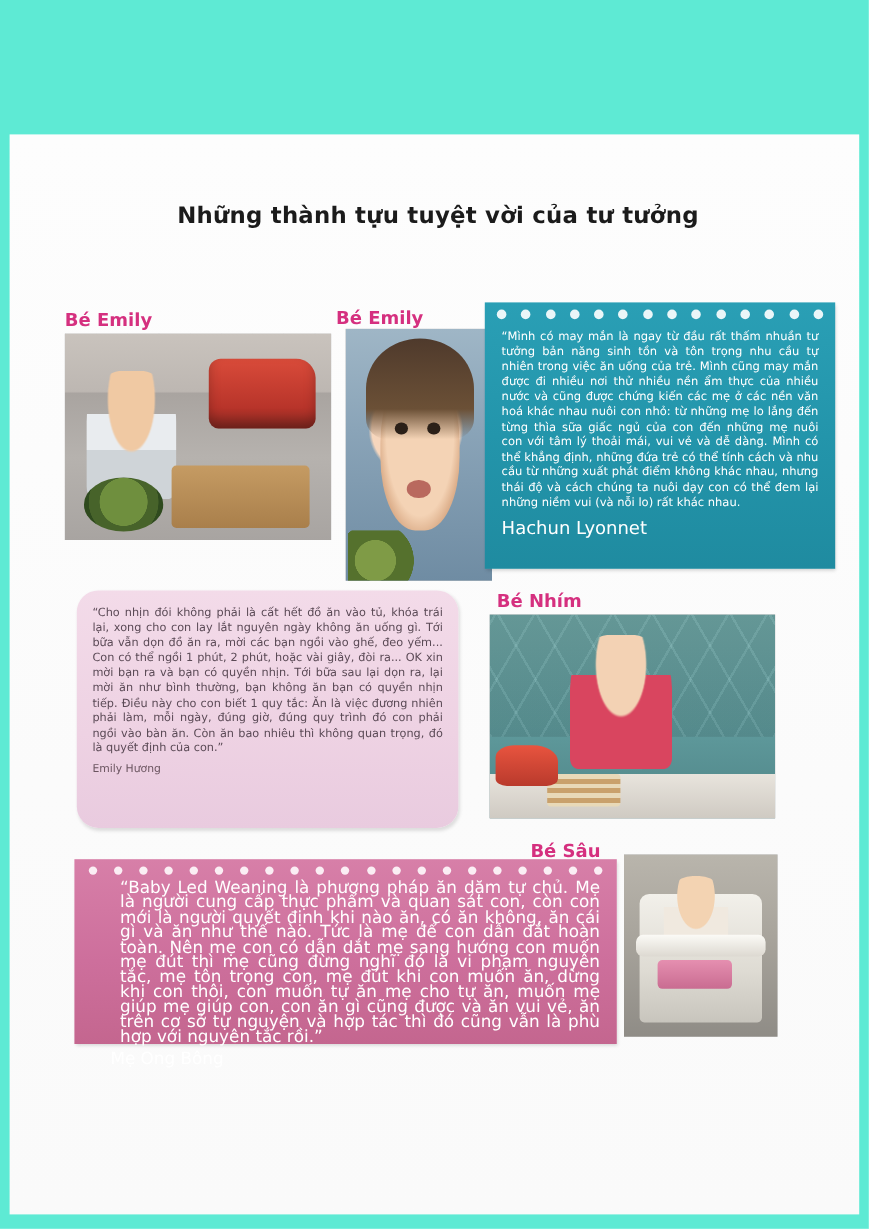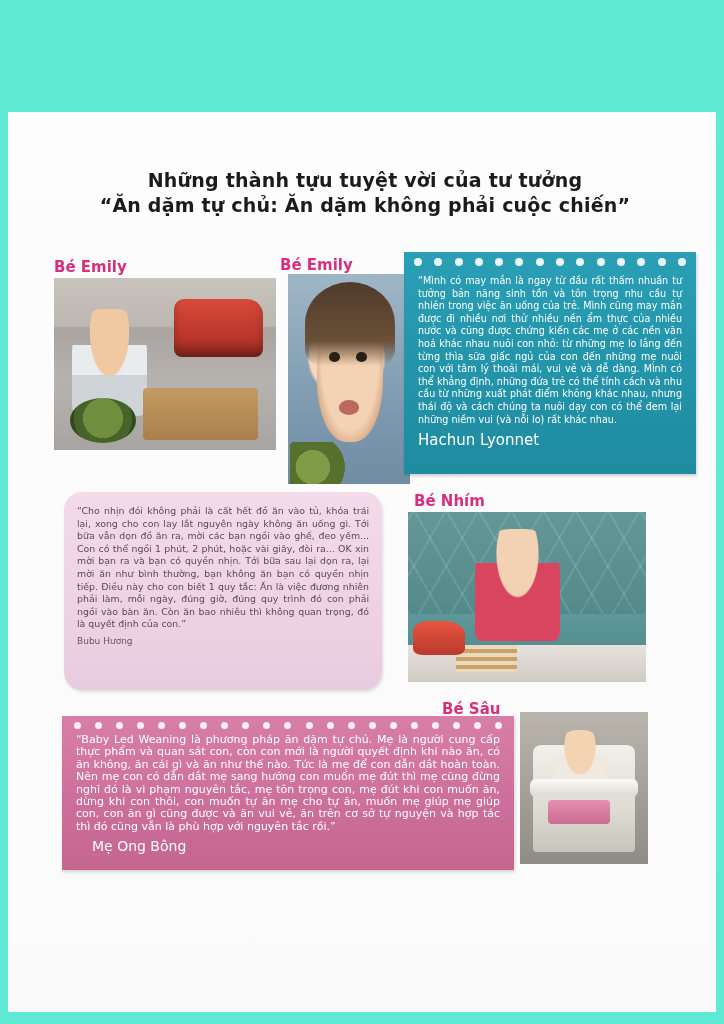--- a/index.html
+++ b/index.html
@@ -319,38 +319,38 @@
     display: flex;
     justify-content: space-between;
   }
   #quote-ongbong .holes i {
     display: block;
     width: 7px; height: 7px;
     border-radius: 50%;
     background: #fbeef4;
   }
   #quote-ongbong .body {
-    font-size: 11px;
+    font-size: 14px;
     line-height: 12.4px;
     text-align: justify;
+    margin-left: 24px;
   }
   #quote-ongbong .author {
     font-size: 14px;
     padding-left: 16px;
   }
 </style>
 </head>
 <body>
 
 <div class="page">
   <div class="scan-bg"></div>
 
   <div class="title-block">
     <div class="title-line title-line1">Những thành tựu tuyệt vời của tư tưởng</div>
-    <div class="title-line title-line2">“Ăn dặm tự chủ: Ăn dặm không phải cuộc chiến”</div>
   </div>
 
   <div class="caption" style="left:54px; top:258px;">Bé Emily</div>
   <div class="caption" style="left:280px; top:256px;">Bé Emily</div>
   <div class="caption" style="left:414px; top:492px;">Bé Nhím</div>
   <div class="caption" style="left:442px; top:700px;">Bé Sâu</div>
 
   <div class="photo" id="photo-alexis" style="left:54px; top:278px; width:222px; height:172px;">
     <div class="inner">
       <div class="toddler"></div>
@@ -406,21 +406,21 @@
         <i></i>
         <i></i>
         <i></i>
     </div>
     <div class="body">“Mình có may mắn là ngay từ đầu rất thấm nhuần tư tưởng bản năng sinh tồn và tôn trọng nhu cầu tự nhiên trong việc ăn uống của trẻ. Mình cũng may mắn được đi nhiều nơi thử nhiều nền ẩm thực của nhiều nước và cũng được chứng kiến các mẹ ở các nền văn hoá khác nhau nuôi con nhỏ: từ những mẹ lo lắng đến từng thìa sữa giấc ngủ của con đến những mẹ nuôi con với tâm lý thoải mái, vui vẻ và dễ dàng. Mình có thể khẳng định, những đứa trẻ có thể tính cách và nhu cầu từ những xuất phát điểm không khác nhau, nhưng thái độ và cách chúng ta nuôi dạy con có thể đem lại những niềm vui (và nỗi lo) rất khác nhau.</div>
     <div class="author">Hachun Lyonnet</div>
   </div>
 
   <div class="quote" id="quote-bubu">
     <div class="body">“Cho nhịn đói không phải là cất hết đồ ăn vào tủ, khóa trái lại, xong cho con lay lắt nguyên ngày không ăn uống gì. Tới bữa vẫn dọn đồ ăn ra, mời các bạn ngồi vào ghế, đeo yếm... Con có thể ngồi 1 phút, 2 phút, hoặc vài giây, đòi ra... OK xin mời bạn ra và bạn có quyền nhịn. Tới bữa sau lại dọn ra, lại mời ăn như bình thường, bạn không ăn bạn có quyền nhịn tiếp. Điều này cho con biết 1 quy tắc: Ăn là việc đương nhiên phải làm, mỗi ngày, đúng giờ, đúng quy trình đó con phải ngồi vào bàn ăn. Còn ăn bao nhiêu thì không quan trọng, đó là quyết định của con.”</div>
-    <div class="author">Bubu Hương</div>
+    <div class="author">Emily Hương</div>
   </div>
 
   <div class="quote" id="quote-ongbong">
     <div class="holes">
       <i></i>
         <i></i>
         <i></i>
         <i></i>
         <i></i>
         <i></i>

